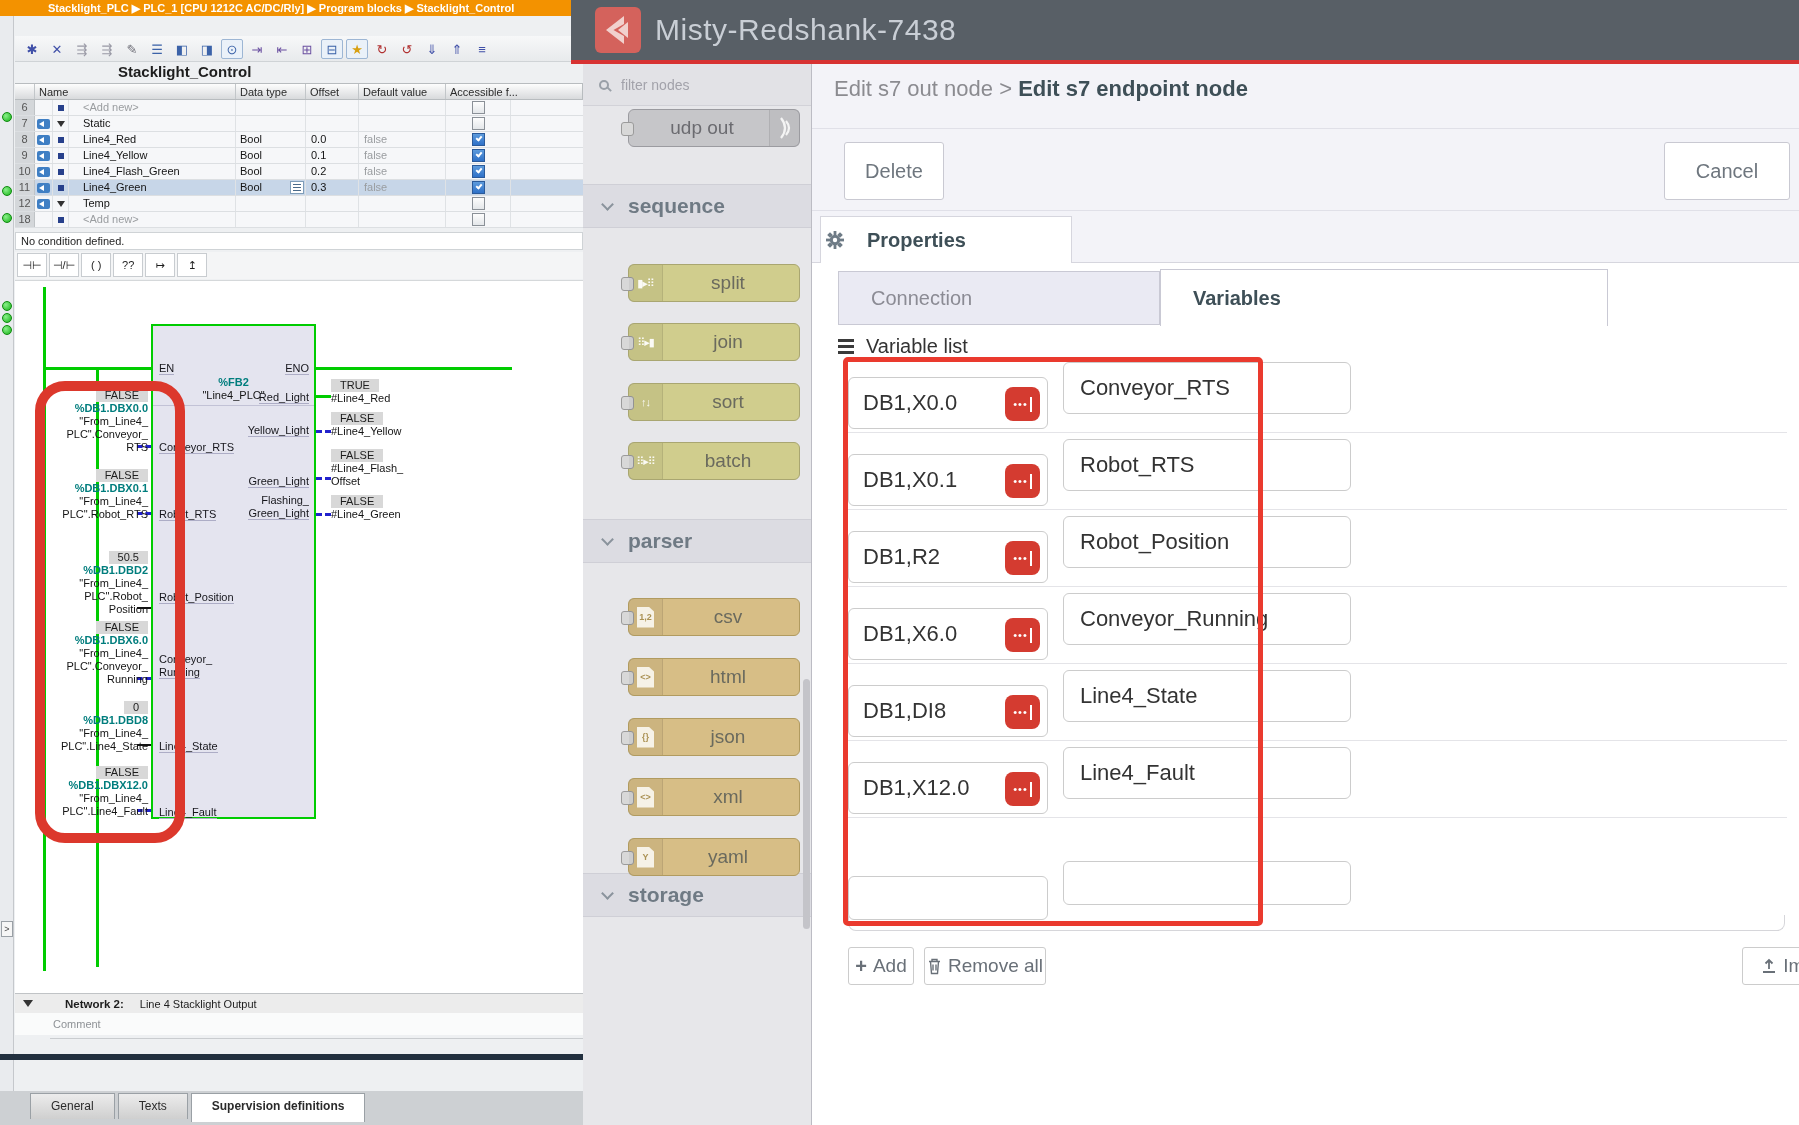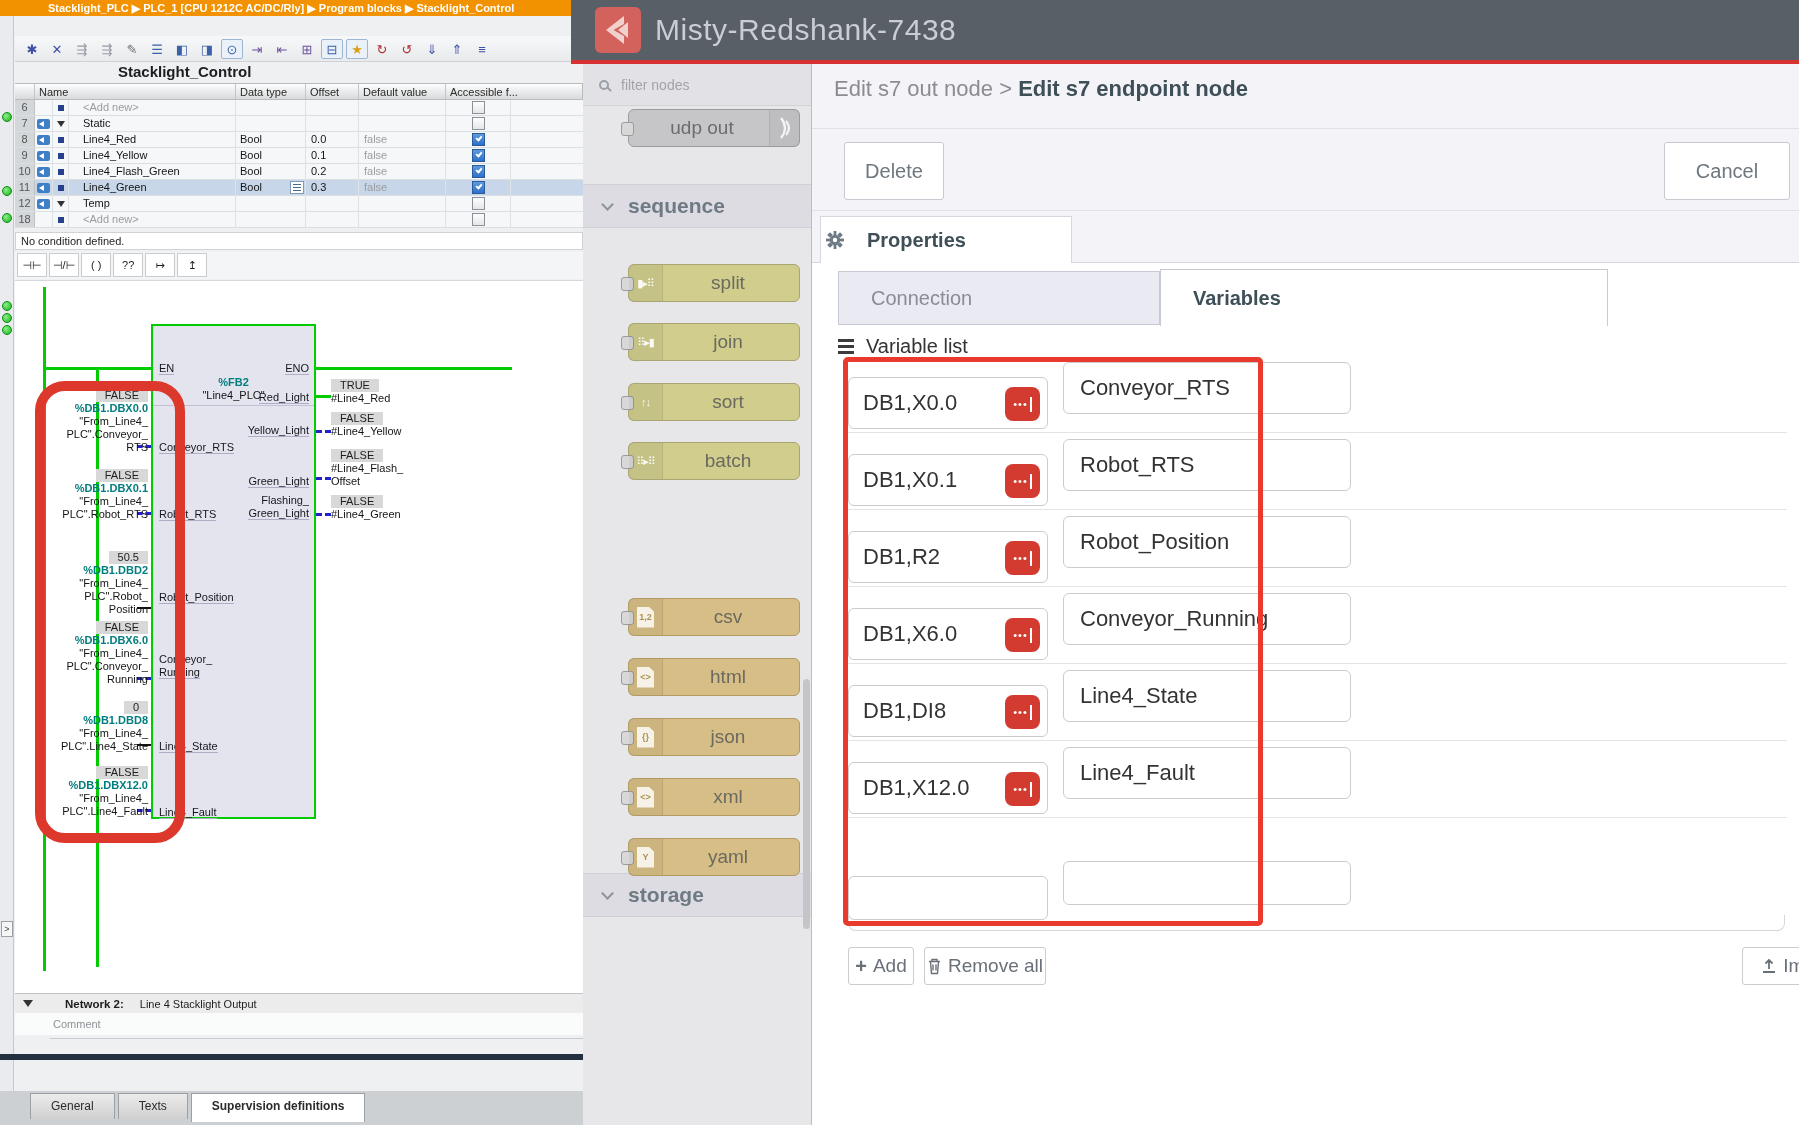--- a/index.html
+++ b/index.html
@@ -507,20 +507,24 @@
         <svg width="20" height="26">
             <path d="M6 3 Q14 13 6 23" stroke="#f4f4f4" fill="none" stroke-width="2.2"></path>
             <path d="M11 6 Q17 13 11 20" stroke="#f4f4f4" fill="none" stroke-width="2.2"></path>
           </svg>
       </div>
     </div>
     <div class="psec" style="top:120px">
       <span class="chev"></span>
       <span class="psec-label">sequence</span>
     </div>
+    <div class="psec" style="top:455px">
+      <span class="chev"></span>
+      <span class="psec-label">parser</span>
+    </div>
     <div class="psec" style="top:809px">
       <span class="chev"></span>
       <span class="psec-label">storage</span>
     </div>
     <div class="pscroll"></div>
   <div class="pnode seq" style="top: 200px;">
         <div class="pport"></div>
         <div class="picon">▮▸⠿</div>
         <div class="plabel">split</div>
       </div>

